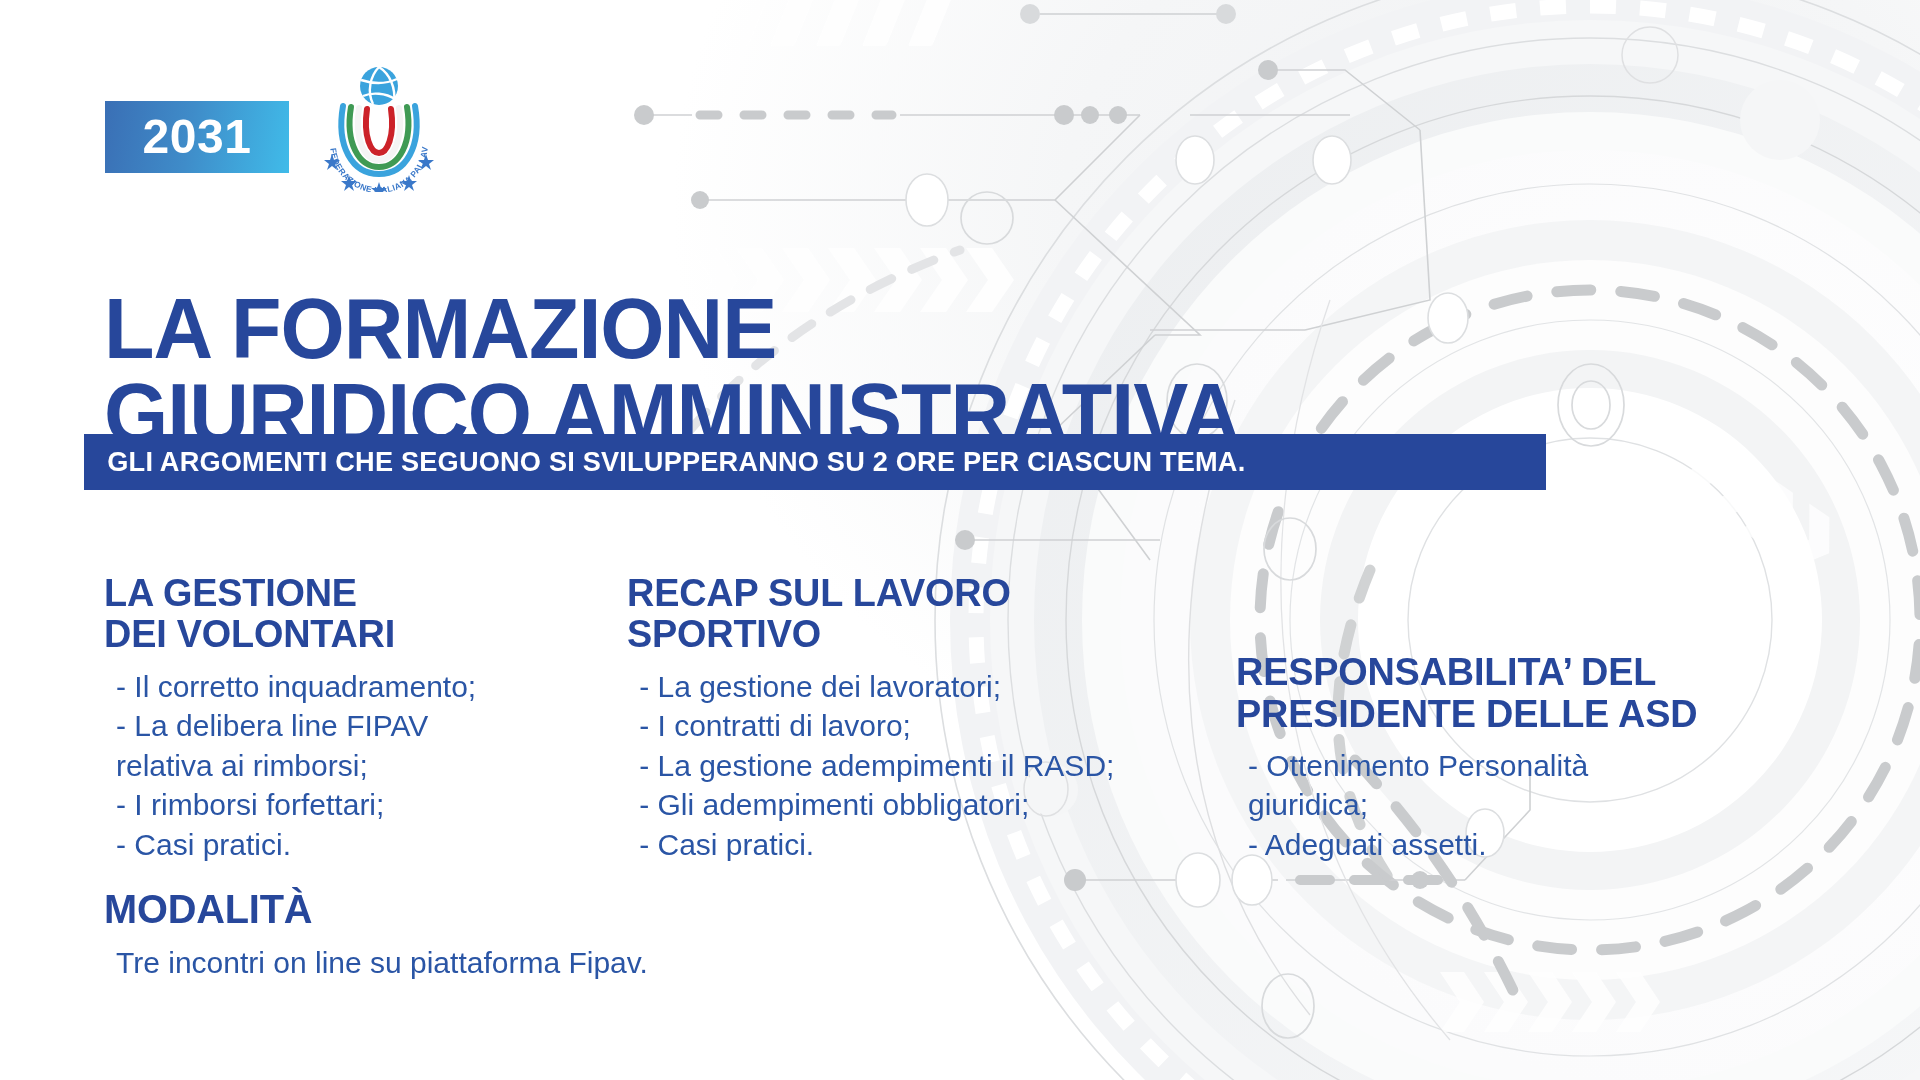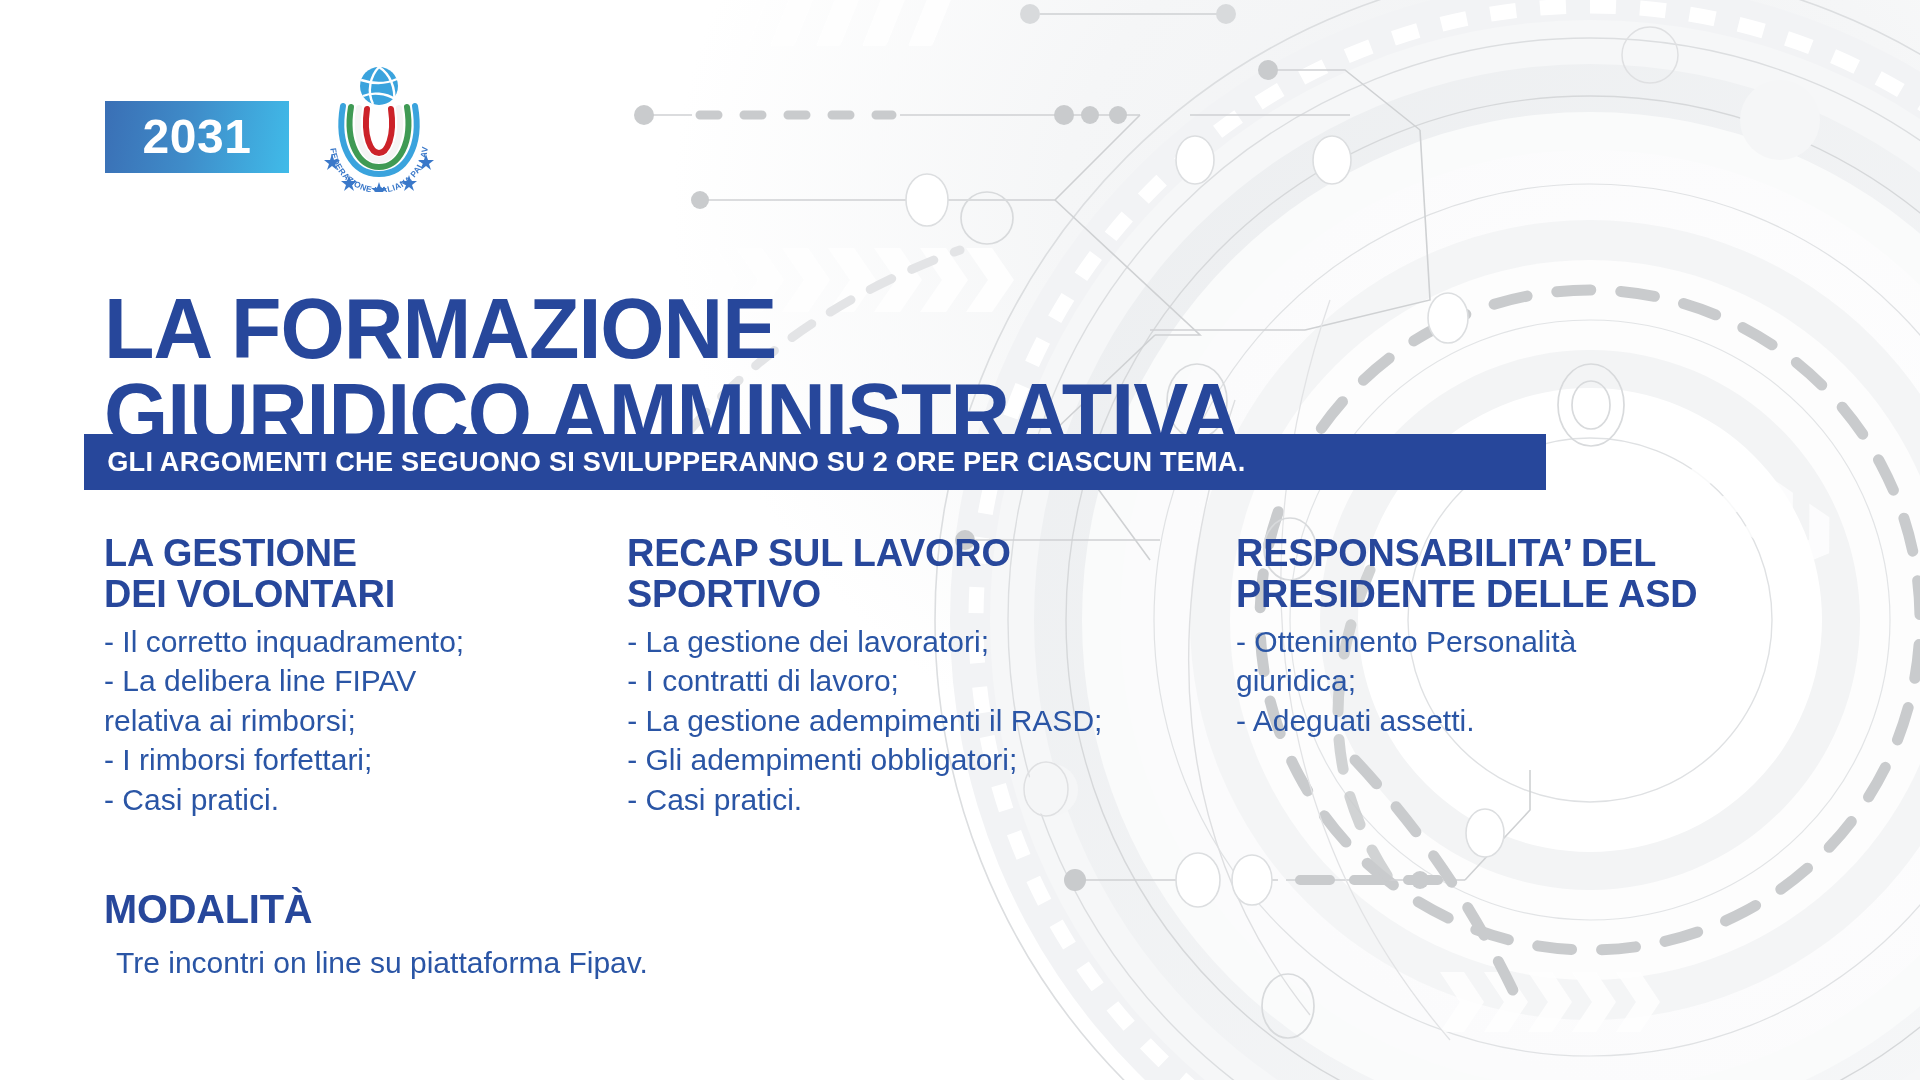--- a/index.html
+++ b/index.html
@@ -101,24 +101,25 @@
     padding-left: 24px;
     white-space: nowrap;
     transform: scaleX(0.97);
     transform-origin: left center;
   }
 
   
   .columns {
     position: absolute;
     left: 104px;
-    top: 532px;
+    top: 572px;
     width: 1700px;
     display: flex;
     gap: 3px;
+    align-items: flex-end;
   }
   .topic-col { position: relative; }
   .topic-col.c1 { width: 522px; }
   .topic-col.c2 { width: 608px; }
   .topic-col.c3 { width: 570px; }
 
   .topic-head {
     color: #27479b;
     font-family: "Liberation Sans Narrow", "Liberation Sans", sans-serif;
     font-weight: 700;
@@ -126,21 +127,21 @@
     line-height: 1.06;
     letter-spacing: -0.2px;
     margin: 0 0 7px 0;
     transform: scaleX(0.97);
     transform-origin: left top;
   }
   .topic-head .hl { display: block; white-space: nowrap; }
 
   .topic-list {
     list-style: none;
-    margin: 0;
+    margin: 12px;
     padding: 0;
   }
   .topic-list li {
     color: #2a55a5;
     font-family: "Liberation Sans", sans-serif;
     font-weight: 400;
     font-size: 30px;
     line-height: 1.32;
     white-space: pre-line;
   }

